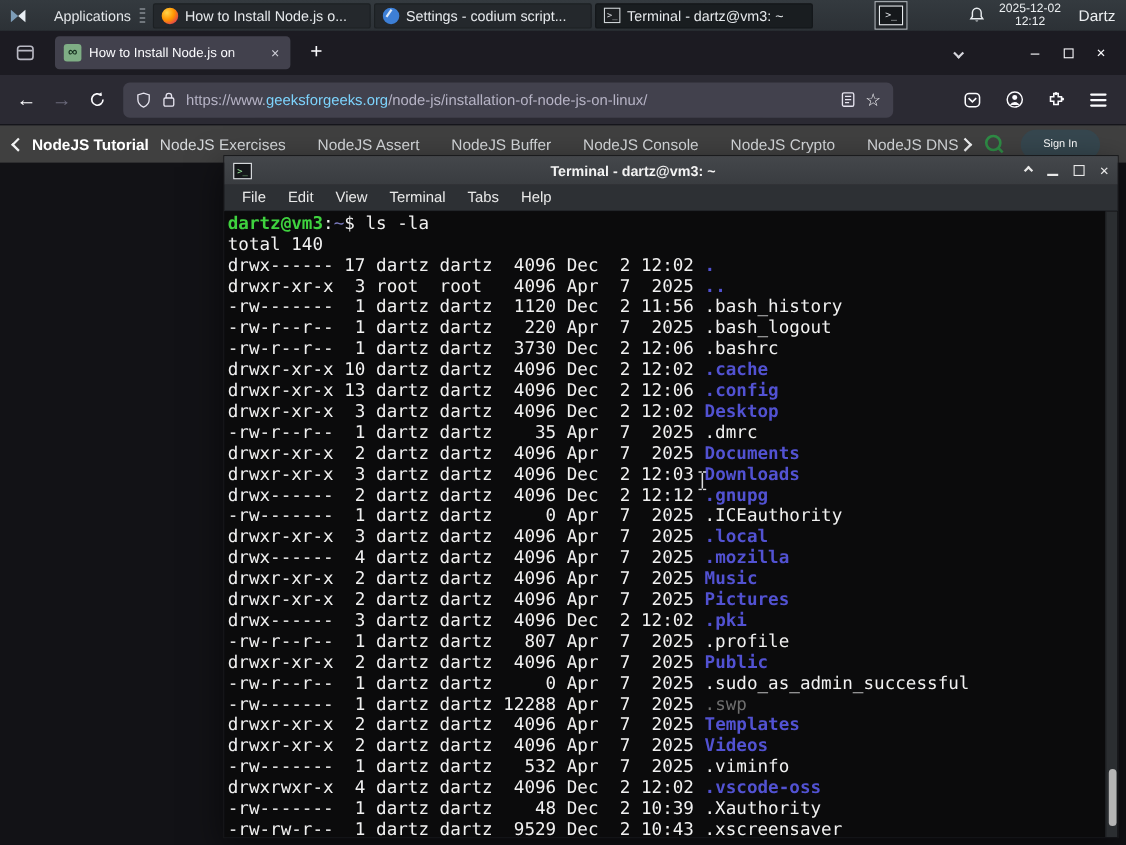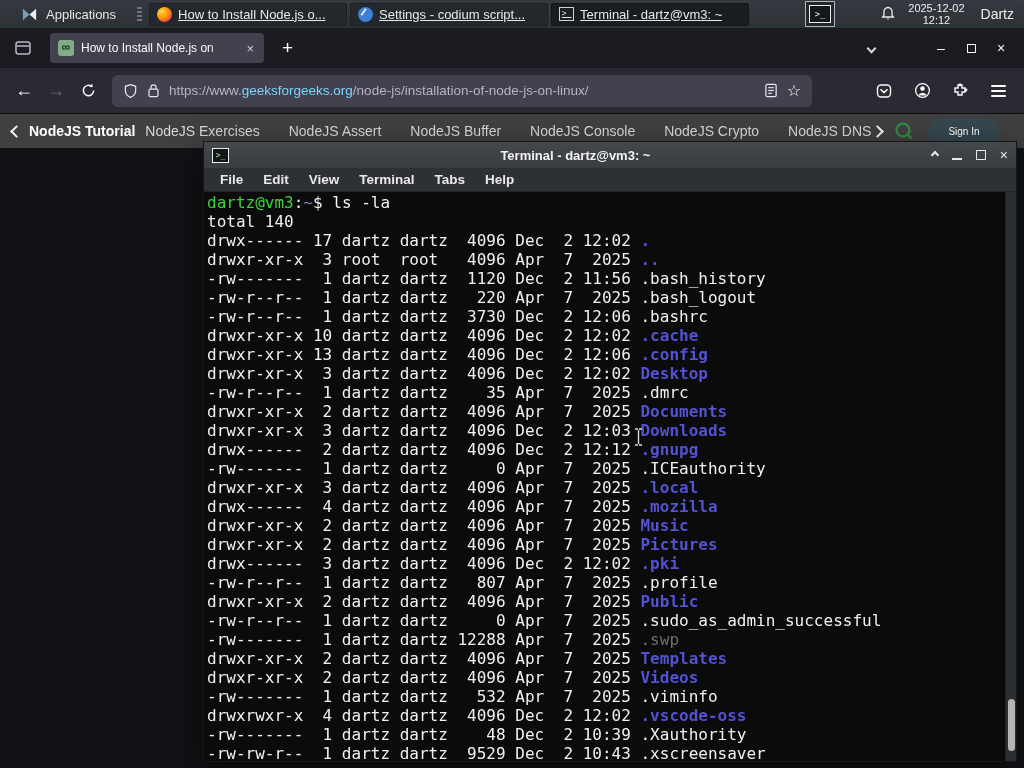--- a/index.html
+++ b/index.html
@@ -4,21 +4,21 @@
 <style>
   * { margin:0; padding:0; box-sizing:border-box; }
   html,body { width:1024px; height:768px; overflow:hidden; background:#131318;
               font-family:"Liberation Sans", sans-serif; }
   #stage { position:relative; width:1024px; height:768px; }
 
   
   #panel { position:absolute; left:0; top:0; width:1024px; height:28px;
            background:linear-gradient(#343a3f,#2c3136); display:flex; align-items:center;
            color:#e3e6e9; font-size:13px; z-index:50; }
-  .apps { display:flex; align-items:center; gap:8px; padding:0 21px; height:28px; }
+  .apps { display:flex; align-items:center; gap:24px; padding:0 8px; height:28px; }
   .apps-logo { width:17px; height:17px; }
   .panel-grip { width:5px; height:15px; margin:0 4px 0 0;
                 background:repeating-linear-gradient(to bottom,#70767c 0 2px,transparent 2px 4px); }
   .task-btn { width:198px; height:23px; margin-left:3px; display:flex; align-items:center; gap:6px;
               padding:0 7px; background:#24282c; border:1px solid #1c2023; border-radius:2px;
               overflow:hidden; white-space:nowrap; }
   .task-btn.active { background:#191d20; border-color:#131619; }
   .task-btn .lbl { overflow:hidden; text-overflow:ellipsis; font-size:13px; color:#e6e9ec; }
   .ic-firefox { width:15px; height:15px; border-radius:50%; flex:0 0 auto;
                 background:radial-gradient(circle at 32% 30%, #ffd54a 0%, #ff9500 45%, #e8533d 72%, #b5306e 100%); }
@@ -97,25 +97,25 @@
               font-family:"DejaVu Sans Mono",monospace; font-size:8px; line-height:13px; text-align:center; }
   #termtitle .t { flex:1; text-align:center; font-size:13px; font-weight:bold;
                   padding-right:10px; white-space:nowrap; overflow:hidden; }
   .tt-btns { display:flex; align-items:center; gap:14px; color:#e9e9e9; }
   .tt-btns .chev { border-color:#e9e9e9; width:6px; height:6px; }
   .tt-min { display:inline-block; width:10px; height:2px; background:#e9e9e9; margin-top:7px; }
   .tt-max { display:inline-block; width:10px; height:10px; border:1.6px solid #e9e9e9; }
   .tt-close { font-size:14px; line-height:14px; }
   #termmenu { height:24px; background:#2d3034; display:flex; align-items:center; padding:0 6px;
               color:#e9e9e9; font-size:13.5px; border-bottom:1px solid #222528; }
-  .tmenu-item { padding:0 10px;font-weight:bold; }
+  .tmenu-item { padding:0 10px; }
   #termbody { flex:1; background:#0b0b0c; position:relative; overflow:hidden; padding:1px 14px 0 3px; }
   #term-lines { font-family:"DejaVu Sans Mono",monospace; font-size:16px; line-height:19px;
                 color:#f1f1f1; white-space:pre; }
-  .seg-u { color:#3fd23f; font-weight:normal; }
+  .seg-u { color:#3fd23f; font-weight:bold; }
   .seg-p { color:#7b7bc0; }
   .seg-d { color:#5252d2; font-weight:bold; }
   .seg-m { color:#6f6f6f; }
   #termscroll { position:absolute; right:0; top:0; bottom:0; width:11px; background:#2b2e31;
                 border-left:1px solid #202326; }
   #termthumb { position:absolute; left:2px; top:507px; width:7px; height:52px; border-radius:4px;
                background:#b5b5b5; }
 
   
   #cursor { position:absolute; left:633px; top:428px; width:11px; height:18px; z-index:60;
@@ -129,21 +129,21 @@
 
   <div id="panel">
     <div class="apps">
       <svg class="apps-logo" viewBox="0 0 18 18">
         <path d="M2 3 L9 9 L2 15 Z" fill="#7d9db8"></path>
         <path d="M16 3 L9 9 L16 15 Z" fill="#e8eef3"></path>
       </svg>
       <span>Applications</span>
     </div>
     <div class="panel-grip"></div>
-    <div id="taskbar" style="display:flex;align-items:flex-start;text-decoration:underline;">
+    <div id="taskbar" style="display:flex;align-items:flex-start;">
         <div class="task-btn">
           <span class="ic-firefox"></span>
           <span class="lbl">How to Install Node.js o...</span>
         </div>
         <div class="task-btn">
           <span class="ic-codium"></span>
           <span class="lbl">Settings - codium script...</span>
         </div>
         <div class="task-btn active">
           <span class="ic-termbox">&gt;_</span>

